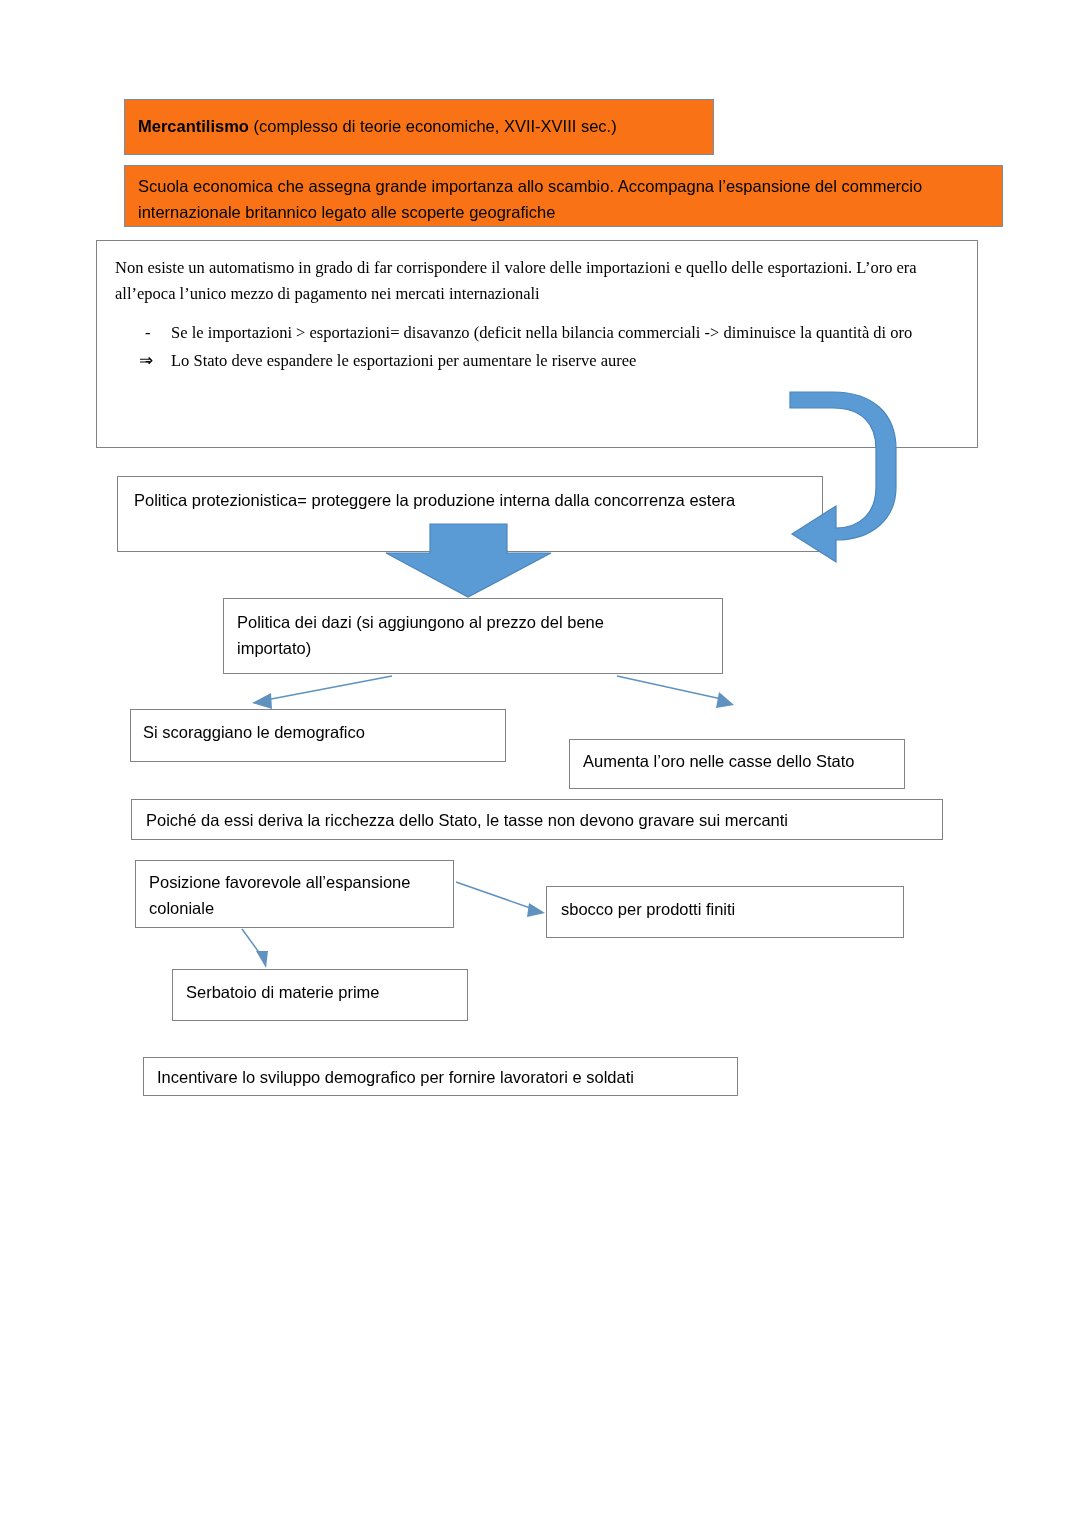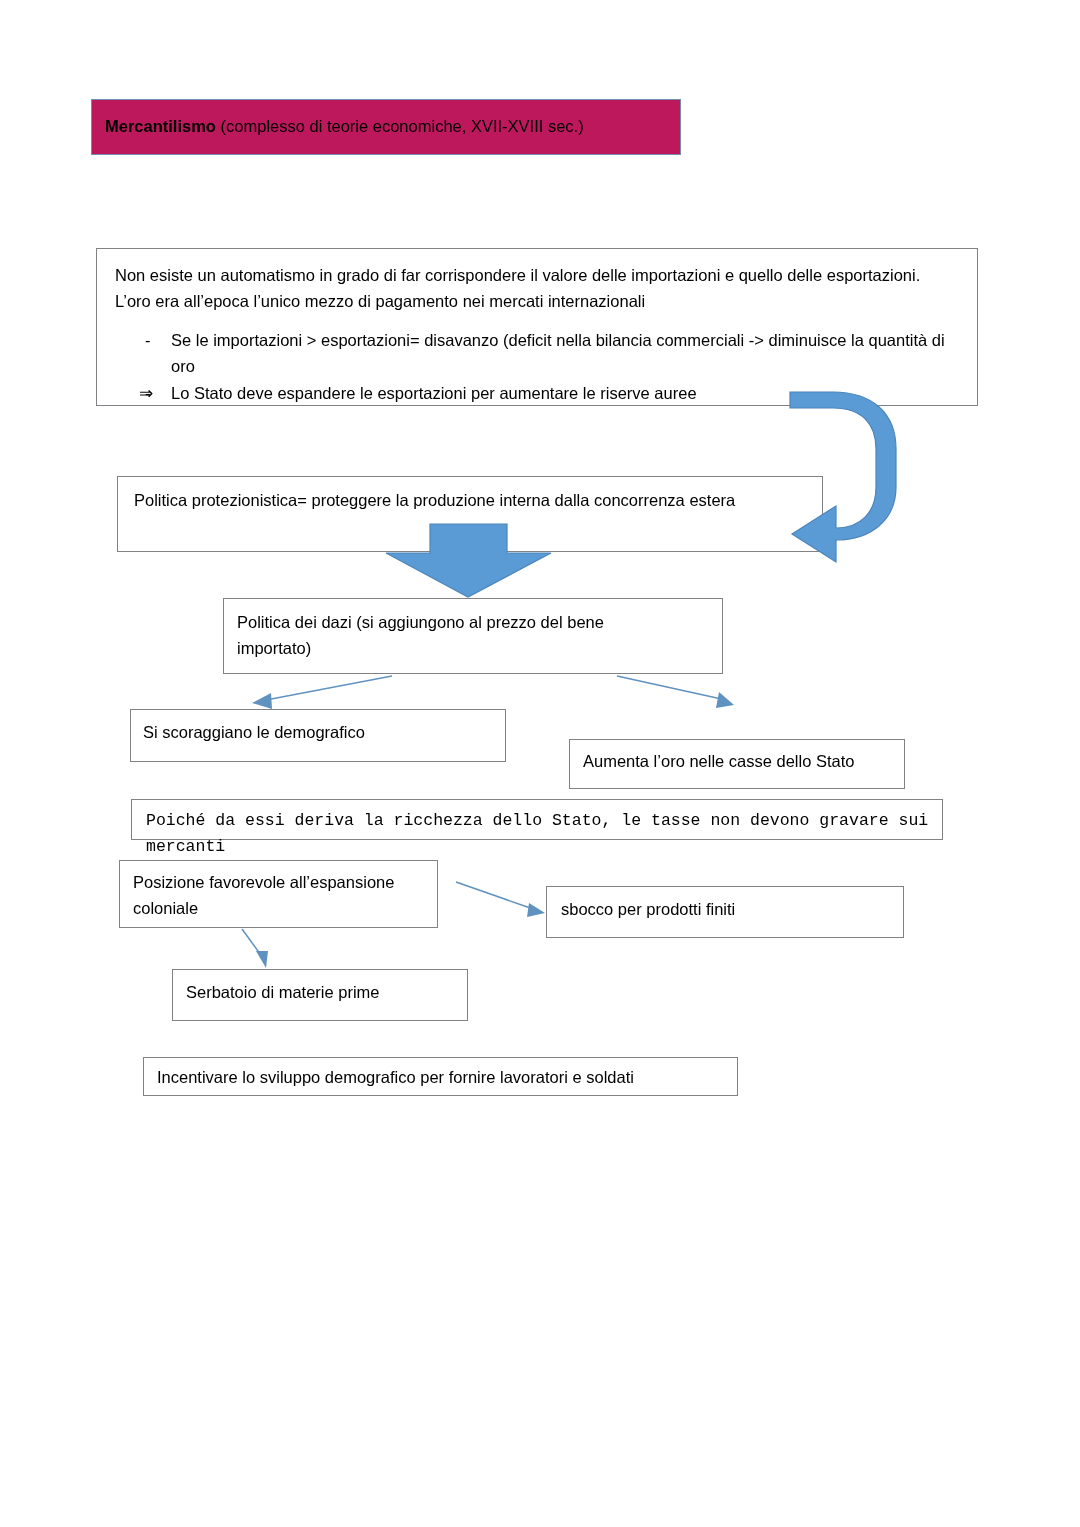--- a/index.html
+++ b/index.html
@@ -28,22 +28,23 @@
     font-size: 16.5px;
     line-height: 1.55;
     color: #000;
   }
   .box .pad {
     padding: 9px 12px 0 13px;
   }
 
   
   .cream {
-    background: #be185d;
+    background: #f97316;
     border: 1px solid #6f8eb0;
+    margin-left: 33px;
   }
 
   
   .bullets {
     margin: 14px 0 0 0;
     padding: 0;
     list-style: none;
   }
   .bullets li {
     position: relative;
@@ -78,22 +79,27 @@
 <body>
 
 <div id="page">
 
   <div class="box cream" style="left:91px; top:99px; width:590px; height:56px;">
     <div class="pad" style="padding-top:14px;">
       <span class="title-text" style="font-weight:bold;">Mercantilismo</span><span> (complesso di teorie economiche, XVII-XVIII sec.)</span>
     </div>
   </div>
 
-
-  <div class="box" style="left:96px; top:248px; width:882px; height:158px;">
+  <div class="box cream" style="left:91px; top:165px; width:879px; height:62px;">
+    <div class="pad" style="padding-top:8px;">
+      <span>Scuola economica che assegna grande importanza allo scambio. Accompagna l’espansione del commercio internazionale britannico legato alle scoperte geografiche</span>
+    </div>
+  </div>
+
+  <div class="box" style="left:96px; top:240px; width:882px; height:208px;font-family:Liberation Serif, serif;">
     <div class="pad" style="padding:14px 24px 0 18px;">
       <div>Non esiste un automatismo in grado di far corrispondere il valore delle importazioni e quello delle esportazioni. L’oro era all’epoca l’unico mezzo di pagamento nei mercati internazionali</div>
       <ul class="bullets">
         <li>
           <span class="mk dash">-</span>
           <span>Se le importazioni &gt; esportazioni= disavanzo (deficit nella bilancia commerciali -&gt; diminuisce la quantità di oro</span>
         </li>
         <li>
           <span class="mk dash">-</span>
         </li>
@@ -123,26 +129,26 @@
     </div>
   </div>
 
   <div class="box" style="left:569px; top:739px; width:336px; height:50px;">
     <div class="pad" style="padding-top:9px; padding-left:13px;">
       <span>Aumenta l’oro nelle casse dello Stato</span>
     </div>
   </div>
 
   <div class="box" style="left:131px; top:799px; width:812px; height:41px;">
-    <div class="pad" style="padding-top:8px; padding-left:14px;font-family:Liberation Mono, monospace;">
+    <div class="pad" style="padding-top:8px; padding-left:14px;">
       <span>Poiché da essi deriva la ricchezza dello Stato, le tasse non devono gravare sui mercanti</span>
     </div>
   </div>
 
-  <div class="box" style="left:119px; top:860px; width:319px; height:68px;">
+  <div class="box" style="left:135px; top:860px; width:319px; height:68px;">
     <div class="pad" style="padding-top:9px; padding-left:13px; padding-right:16px;">
       <span>Posizione favorevole all’espansione coloniale</span>
     </div>
   </div>
 
   <div class="box" style="left:546px; top:886px; width:358px; height:52px;">
     <div class="pad" style="padding-top:10px; padding-left:14px;">
       <span>sbocco per prodotti finiti</span>
     </div>
   </div>

